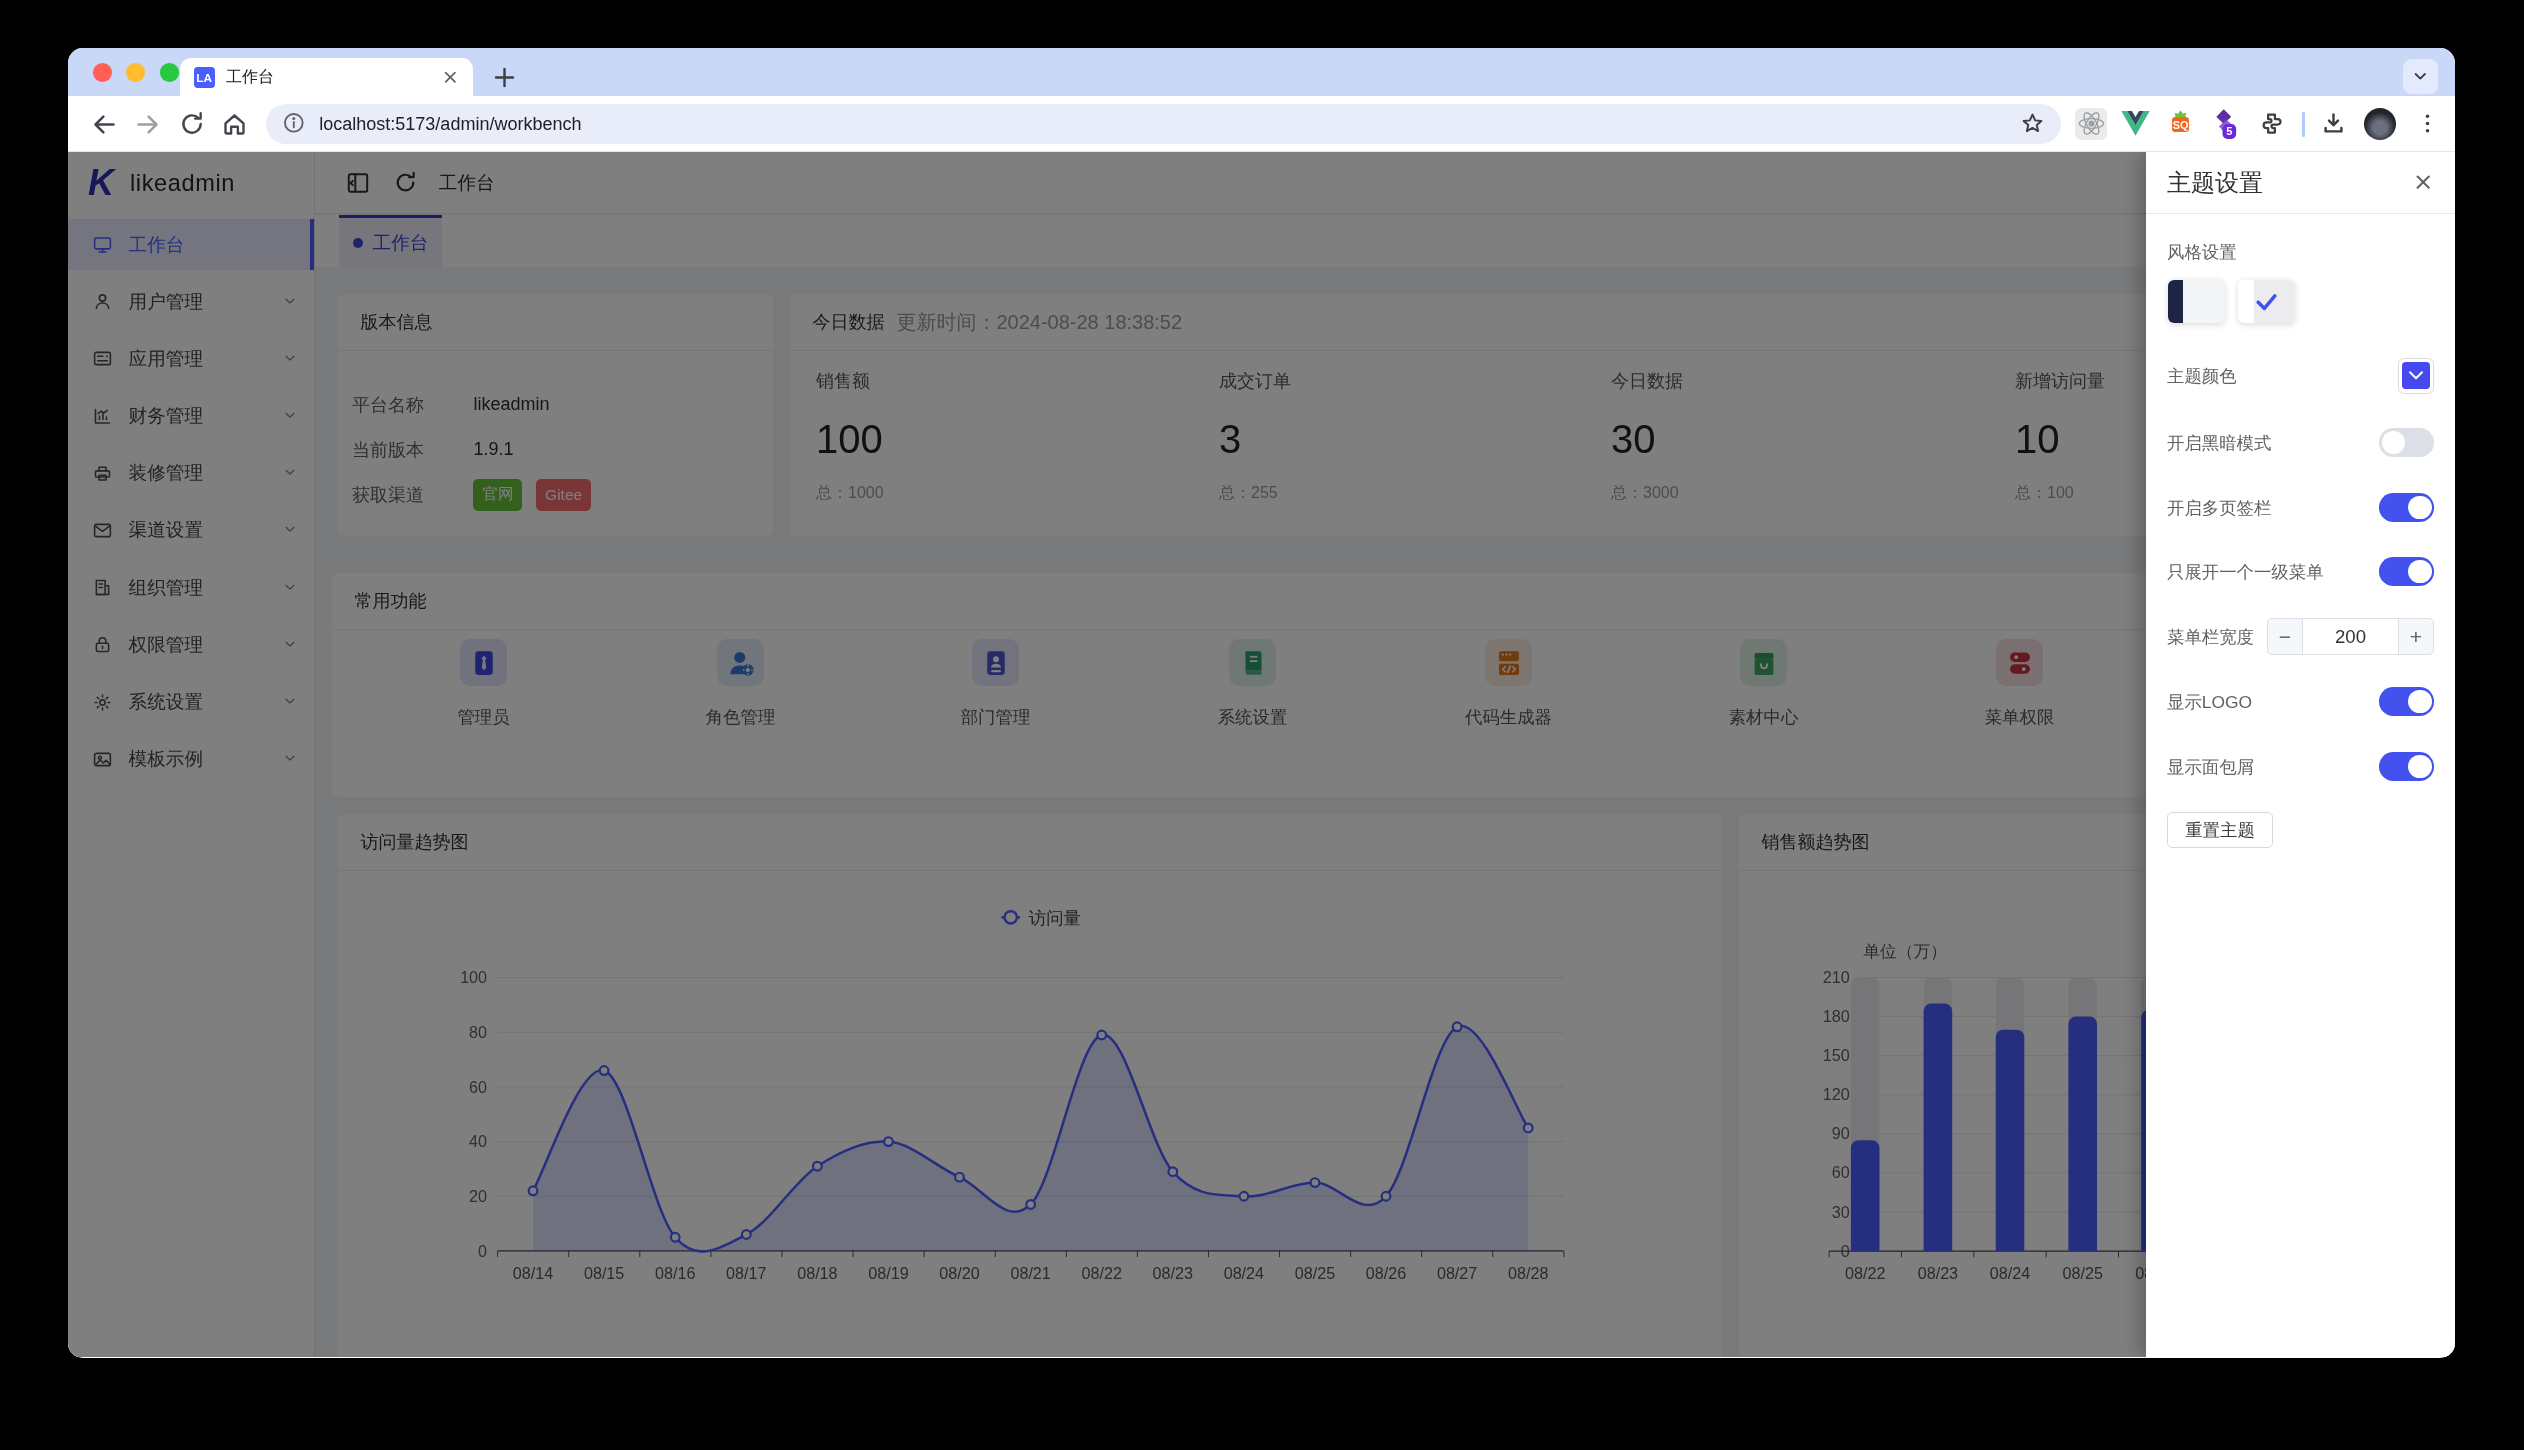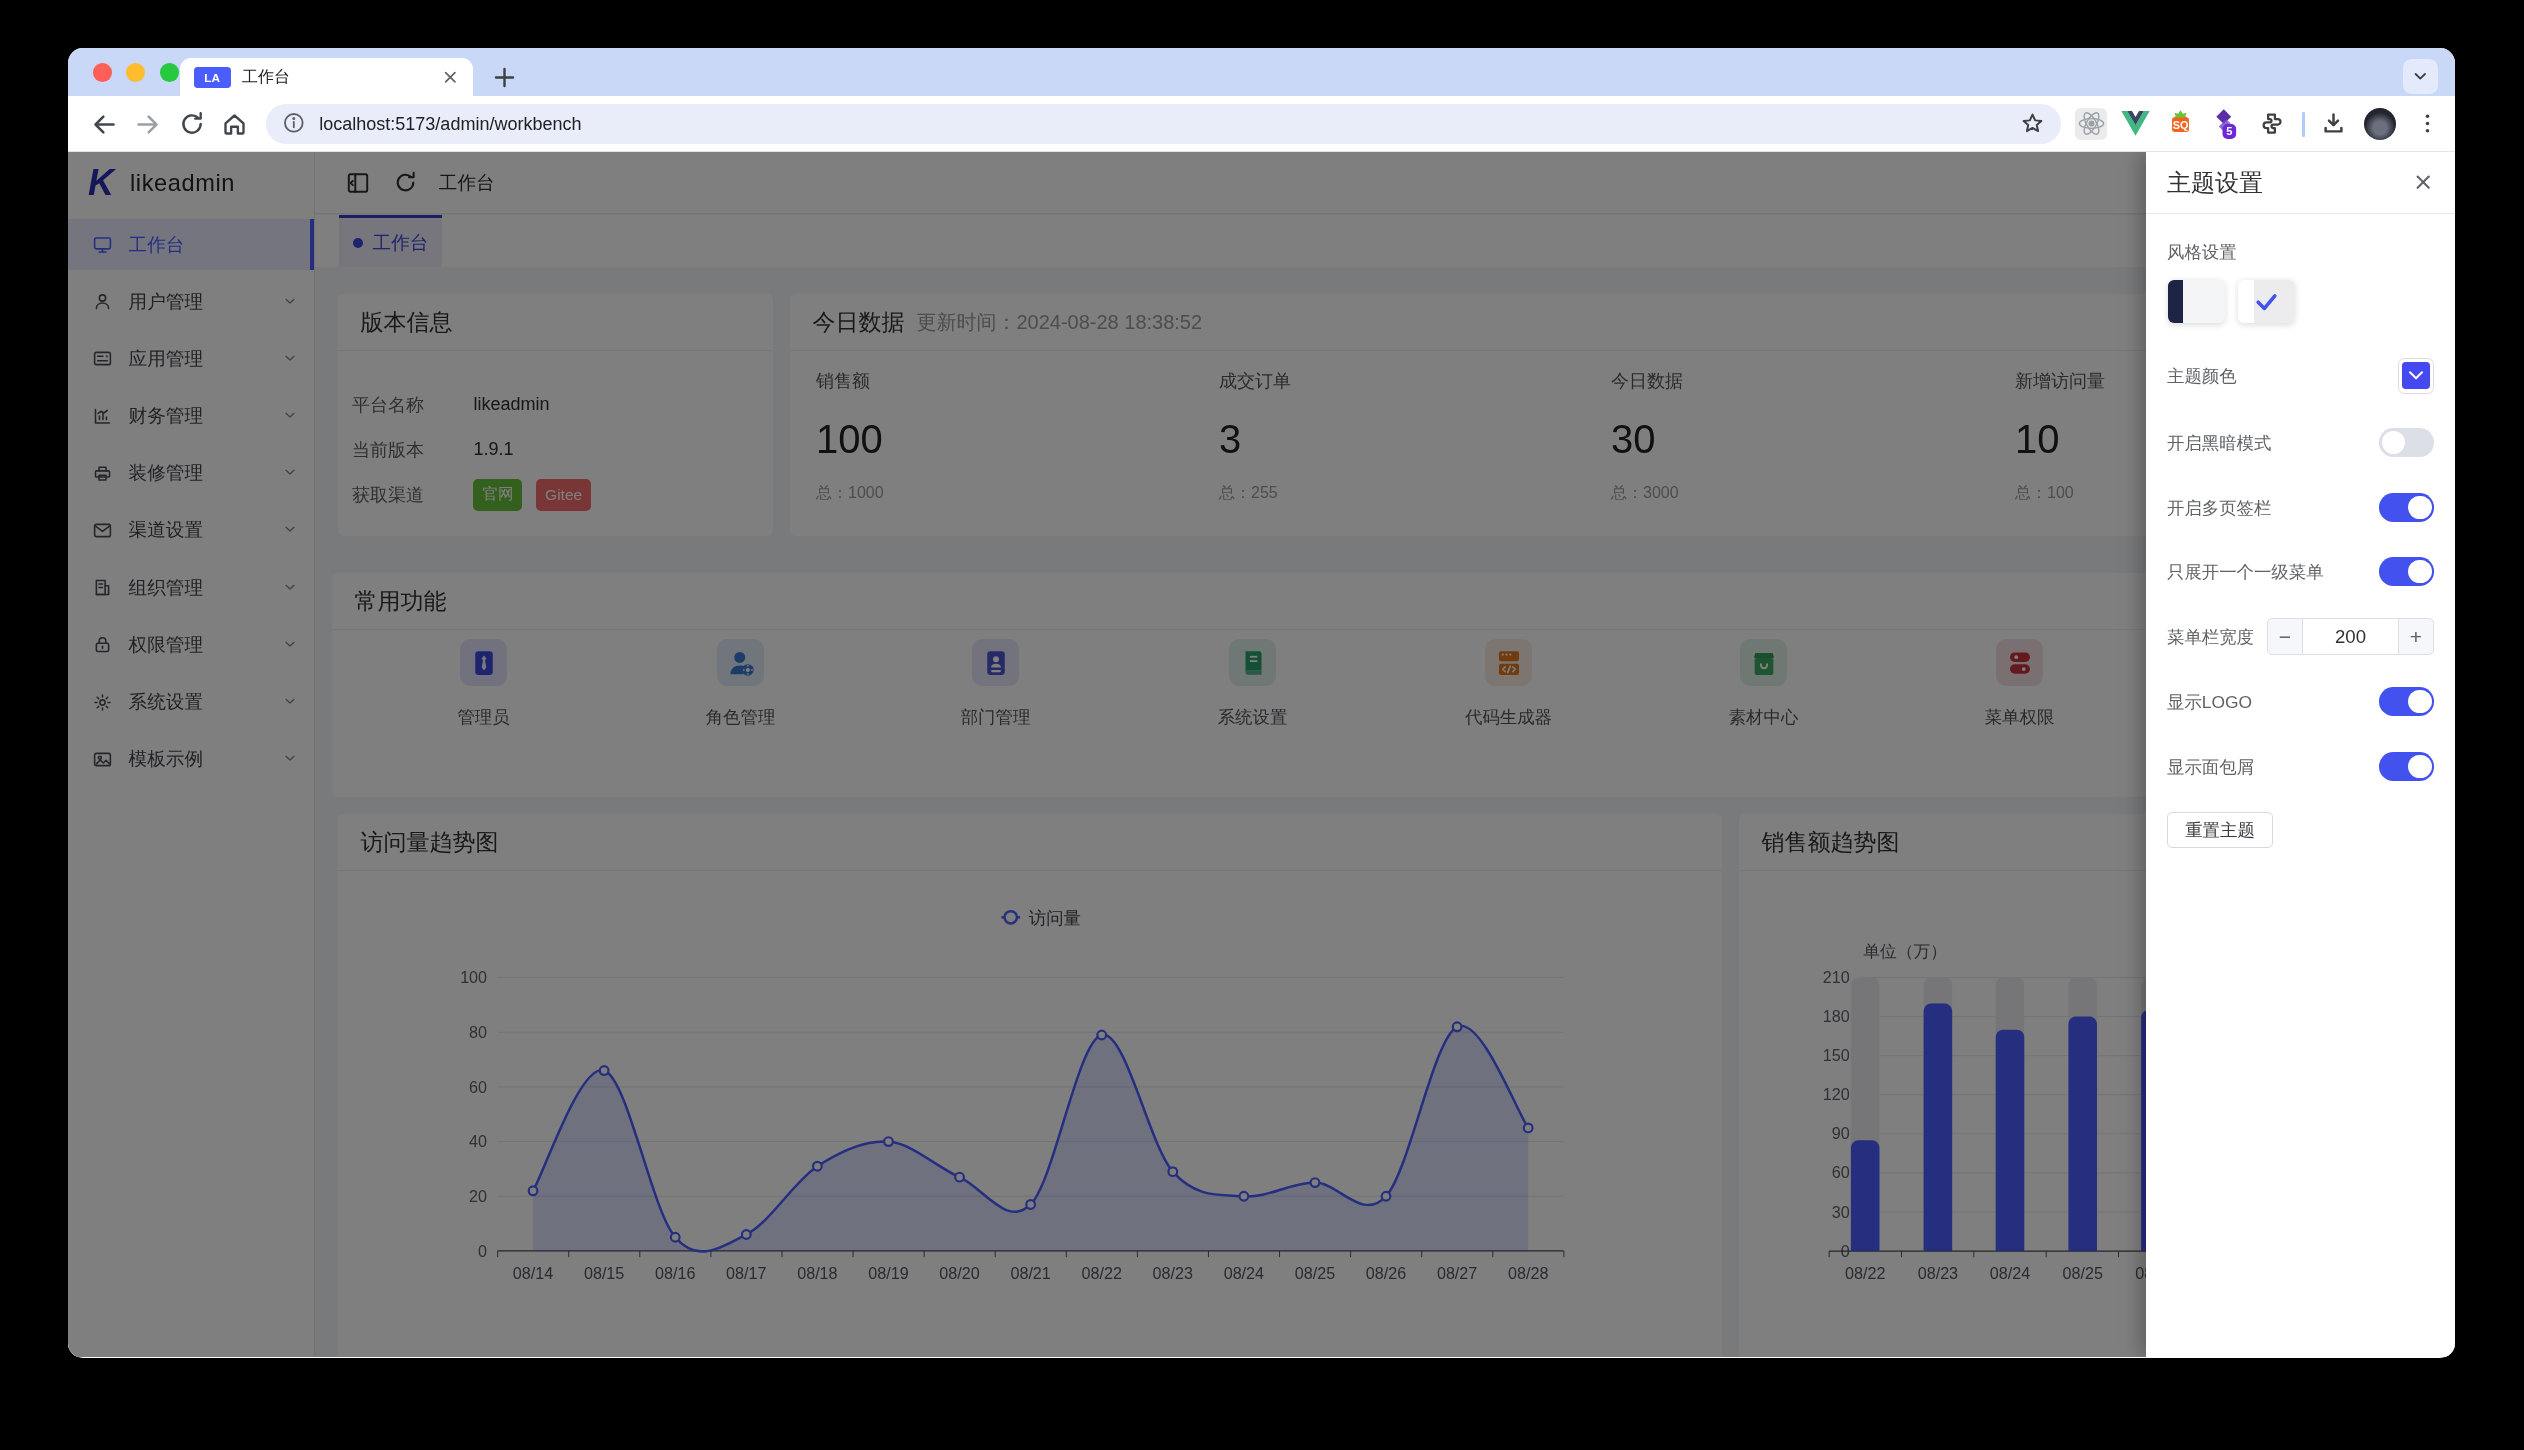--- a/index.html
+++ b/index.html
@@ -8,21 +8,21 @@
   .window{position:absolute;left:68px;top:48px;width:2387px;height:1310px;border-radius:15px;
     overflow:hidden;background:#fff;box-shadow:0 12.4px 37px rgba(0,0,0,.6);}
   
   .tabstrip{position:absolute;left:0;top:0;width:100%;height:48px;background:#c9d8f7;}
   .traffic{position:absolute;top:15px;width:18.6px;height:18.6px;border-radius:50%;}
   .t-red{left:25px;background:#ff5f57;}
   .t-yellow{left:58px;background:#febc2e;}
   .t-green{left:92px;background:#28c840;}
   .tab{position:absolute;left:112px;top:10px;width:293px;height:39px;background:#fff;
     border-radius:11.2px 11.2px 0 0;display:flex;align-items:center;padding:0 13.7px;}
-  .favicon{width:37px;height:21px;border-radius:3.7px;background:#4a5dff;color:#fff;font-size:11.8px;
+  .favicon{width:21px;height:21px;border-radius:3.7px;background:#4a5dff;color:#fff;font-size:11.8px;
     display:flex;align-items:center;justify-content:center;font-weight:bold;flex:none;}
   .tab-title{font-size:16px;color:#202124;margin-left:11.2px;flex:1;}
   .tab-close{width:18.6px;height:18.6px;flex:none;}
   .newtab-btn{position:absolute;left:422px;top:15px;width:29px;height:29px;border-radius:6.2px;}
   .tabsearch-btn{position:absolute;right:17.4px;top:11.2px;width:35px;height:35px;border-radius:8.7px;background:#e2eafc;
     display:flex;align-items:center;justify-content:center;}
   .toolbar{position:absolute;left:0;top:48px;width:100%;height:56px;background:#fff;
     border-bottom:0.6px solid #e3e6ea;}
   .nav-ic{position:absolute;top:10.6px;width:35px;height:35px;display:flex;align-items:center;justify-content:center;border-radius:50%;}
   .urlbar{position:absolute;left:198px;top:8px;width:1795px;height:40px;border-radius:20px;background:#e8edf9;
@@ -48,21 +48,21 @@
     display:flex;align-items:center;padding-left:27px;}
   .hdr-ic{width:31px;height:31px;display:flex;align-items:center;justify-content:center;margin-right:17.4px;}
   .breadcrumb{font-size:18.6px;color:#2e2e33;}
   .tabsbar{position:absolute;left:247px;top:63px;right:0;height:52px;background:#fff;}
   .page-tab{position:absolute;left:24px;top:0;width:103px;height:52px;background:#ecedf9;border-top:3.7px solid #3538c8;
     display:flex;align-items:center;justify-content:center;color:#3d46d8;}
   .page-tab .dot{width:10px;height:10px;border-radius:50%;background:#3d46d8;margin-right:10px;}
   .page-tab .pt-label{font-size:18.6px;}
   .card{position:absolute;background:#fff;border-radius:6.2px;}
   .card-hd{height:57px;border-bottom:0.6px solid #ececee;display:flex;align-items:center;padding:0 22.4px;}
-  .card-title{font-size:23px;color:#333;}
+  .card-title{font-size:18px;color:#333;}
   .upd-time{font-size:20px;color:#9a9aa0;margin-left:12px;}
   .v-row{position:absolute;left:14px;display:flex;align-items:center;height:35px;}
   .v-label{font-size:18px;color:#606066;width:99px;}
   .v-value{font-size:18px;color:#2e2e33;margin-left:22.4px;}
   .v-btn{height:32px;padding:0 9px;border-radius:5px;color:#fff;font-size:15.5px;display:flex;align-items:center;margin-left:22.4px;}
   .stat{position:absolute;top:75px;width:348px;}
   .stat-label{font-size:18px;color:#55555c;}
   .stat-value{font-size:40px;color:#222;margin-top:23.6px;font-weight:500;}
   .stat-total{font-size:16px;color:#9a9aa0;margin-top:21px;}
   .func{position:absolute;width:137px;top:66px;display:flex;flex-direction:column;align-items:center;}

